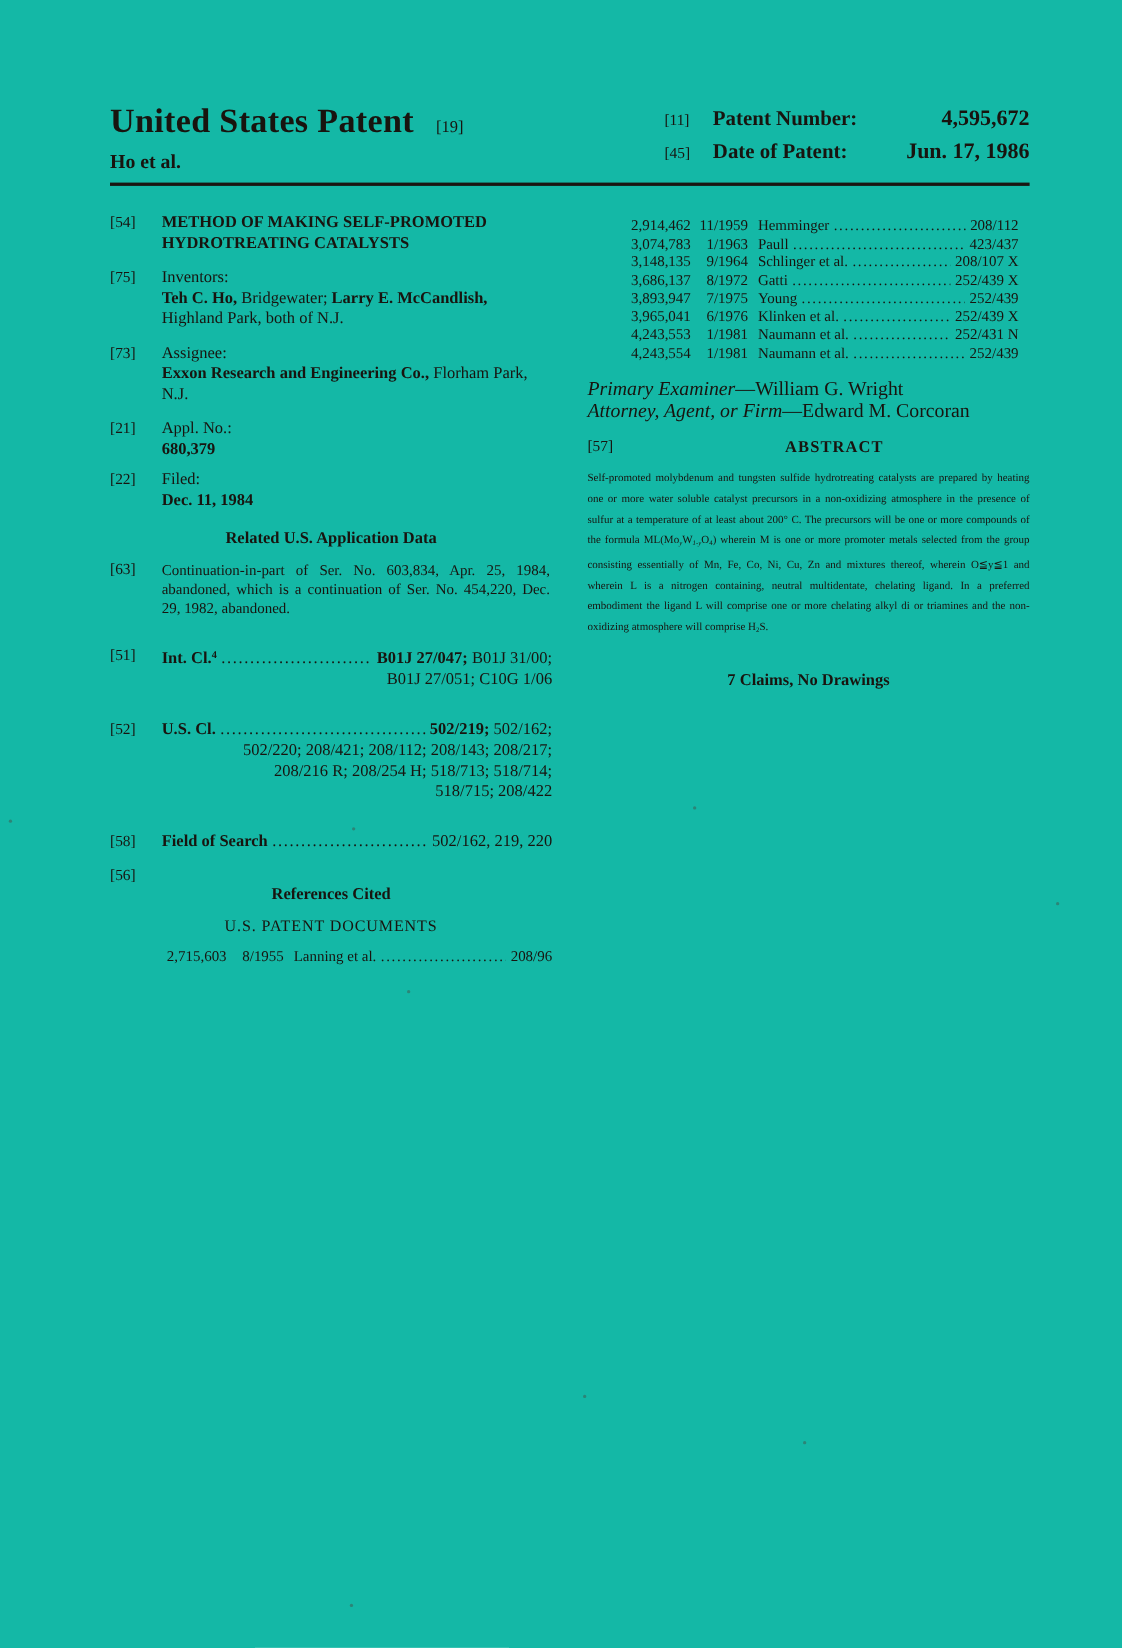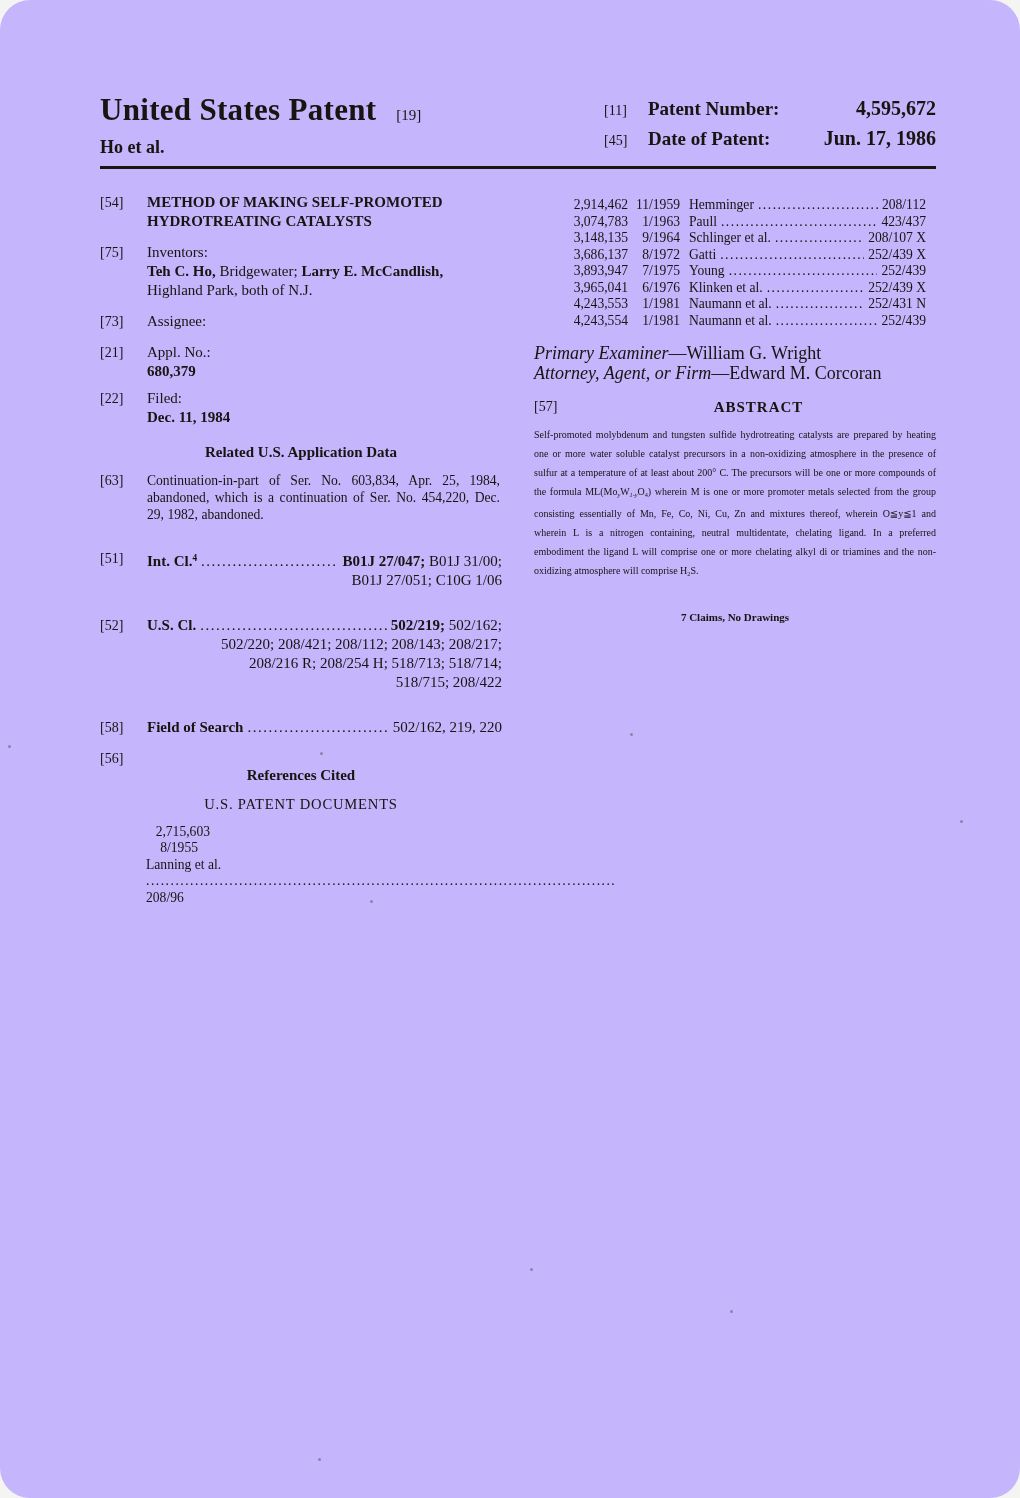--- a/index.html
+++ b/index.html
@@ -5,24 +5,23 @@
   * { margin:0; padding:0; box-sizing:border-box; }
   html,body { width:1020px; height:1498px; }
   body {
     background:#f4f4f2;
     font-family:"Liberation Serif", "DejaVu Serif", serif;
     color:#18140f;
   }
   .page {
     position:relative;
     width:1020px; height:1498px;
-    background:#c4b5fd;
+    background:#14b8a6;
     padding:92px 84px 0 100px;
     overflow:hidden;
-    border-radius:30px;
   }
 
   
   .header { display:flex; justify-content:space-between; align-items:flex-start; }
   .title-row { white-space:nowrap; }
   .main-title { font-size:31px; font-weight:bold; letter-spacing:0.3px; }
   .title-tag  { font-size:15px; margin-left:16px; }
   .authors    { font-size:18px; font-weight:bold; margin-top:9px; }
 
   .h-right { width:332px; padding-top:5px; flex-shrink:0; }
@@ -61,30 +60,30 @@
 
   .refs-cited-head { display:flex; font-size:15px; margin-top:14px;flex-direction:column; }
   .refs-cited-head .econtent { text-align:center; font-weight:bold; }
   .us-pat-docs { text-align:center; font-size:14.6px; letter-spacing:0.8px; margin:12px 0 11px; }
 
   .ref-row { display:flex; align-items:baseline; font-size:13.6px; line-height:16.5px; }
   .ref-num  { width:64px; text-align:right; flex-shrink:0; white-space:nowrap; }
   .ref-date { width:52px; text-align:right; flex-shrink:0; white-space:nowrap; margin-right:9px; }
   .ref-name { white-space:nowrap; }
   .ref-class{ white-space:nowrap; }
-  .left-ref  { padding-left:42px; margin-top:2px;flex-direction:column; }
+  .left-ref  { padding-left:42px; margin-top:2px; }
 
   
   .r-refs { padding-left:30px; padding-right:10px; margin-top:4px; }
   .examiner-block { font-size:18px; line-height:19.5px; margin-top:15px; }
   .abs-head { display:flex; font-size:15px; margin-top:16px; }
   .abs-head .code { width:47px; }
   .abs-head .econtent { text-align:center; font-weight:bold; letter-spacing:1px; }
   .abs-text { margin-top:9px; font-size:10px; line-height:19px; text-align:justify; }
-  .claims { text-align:center; font-weight:bold; font-size:11px; margin-top:28px; }
+  .claims { text-align:center; font-weight:bold; font-size:15px; margin-top:28px; }
 
   
   .speck { position:absolute; background:#4a463f; border-radius:50%; width:3px; height:3px; opacity:0.45; }
 </style>
 </head>
 <body>
 
 <div class="page">
 
   <div class="header">
@@ -124,20 +123,21 @@
         <div class="econtent lv">
           <span class="lbl">Inventors:</span>
           <span class="val"><b>Teh C. Ho,</b><span> Bridgewater; </span><b>Larry E. McCandlish,</b><span> Highland Park, both of N.J.</span></span>
         </div>
       </div>
 
       <div class="entry">
         <span class="code">[73]</span>
         <div class="econtent lv">
           <span class="lbl">Assignee:</span>
+          <span class="val"><b>Exxon Research and Engineering Co.,</b><span> Florham Park, N.J.</span></span>
         </div>
       </div>
 
       <div class="entry" style="margin-bottom:8px;">
         <span class="code">[21]</span>
         <div class="econtent lv">
           <span class="lbl">Appl. No.:</span>
           <span class="val b">680,379</span>
         </div>
       </div>

